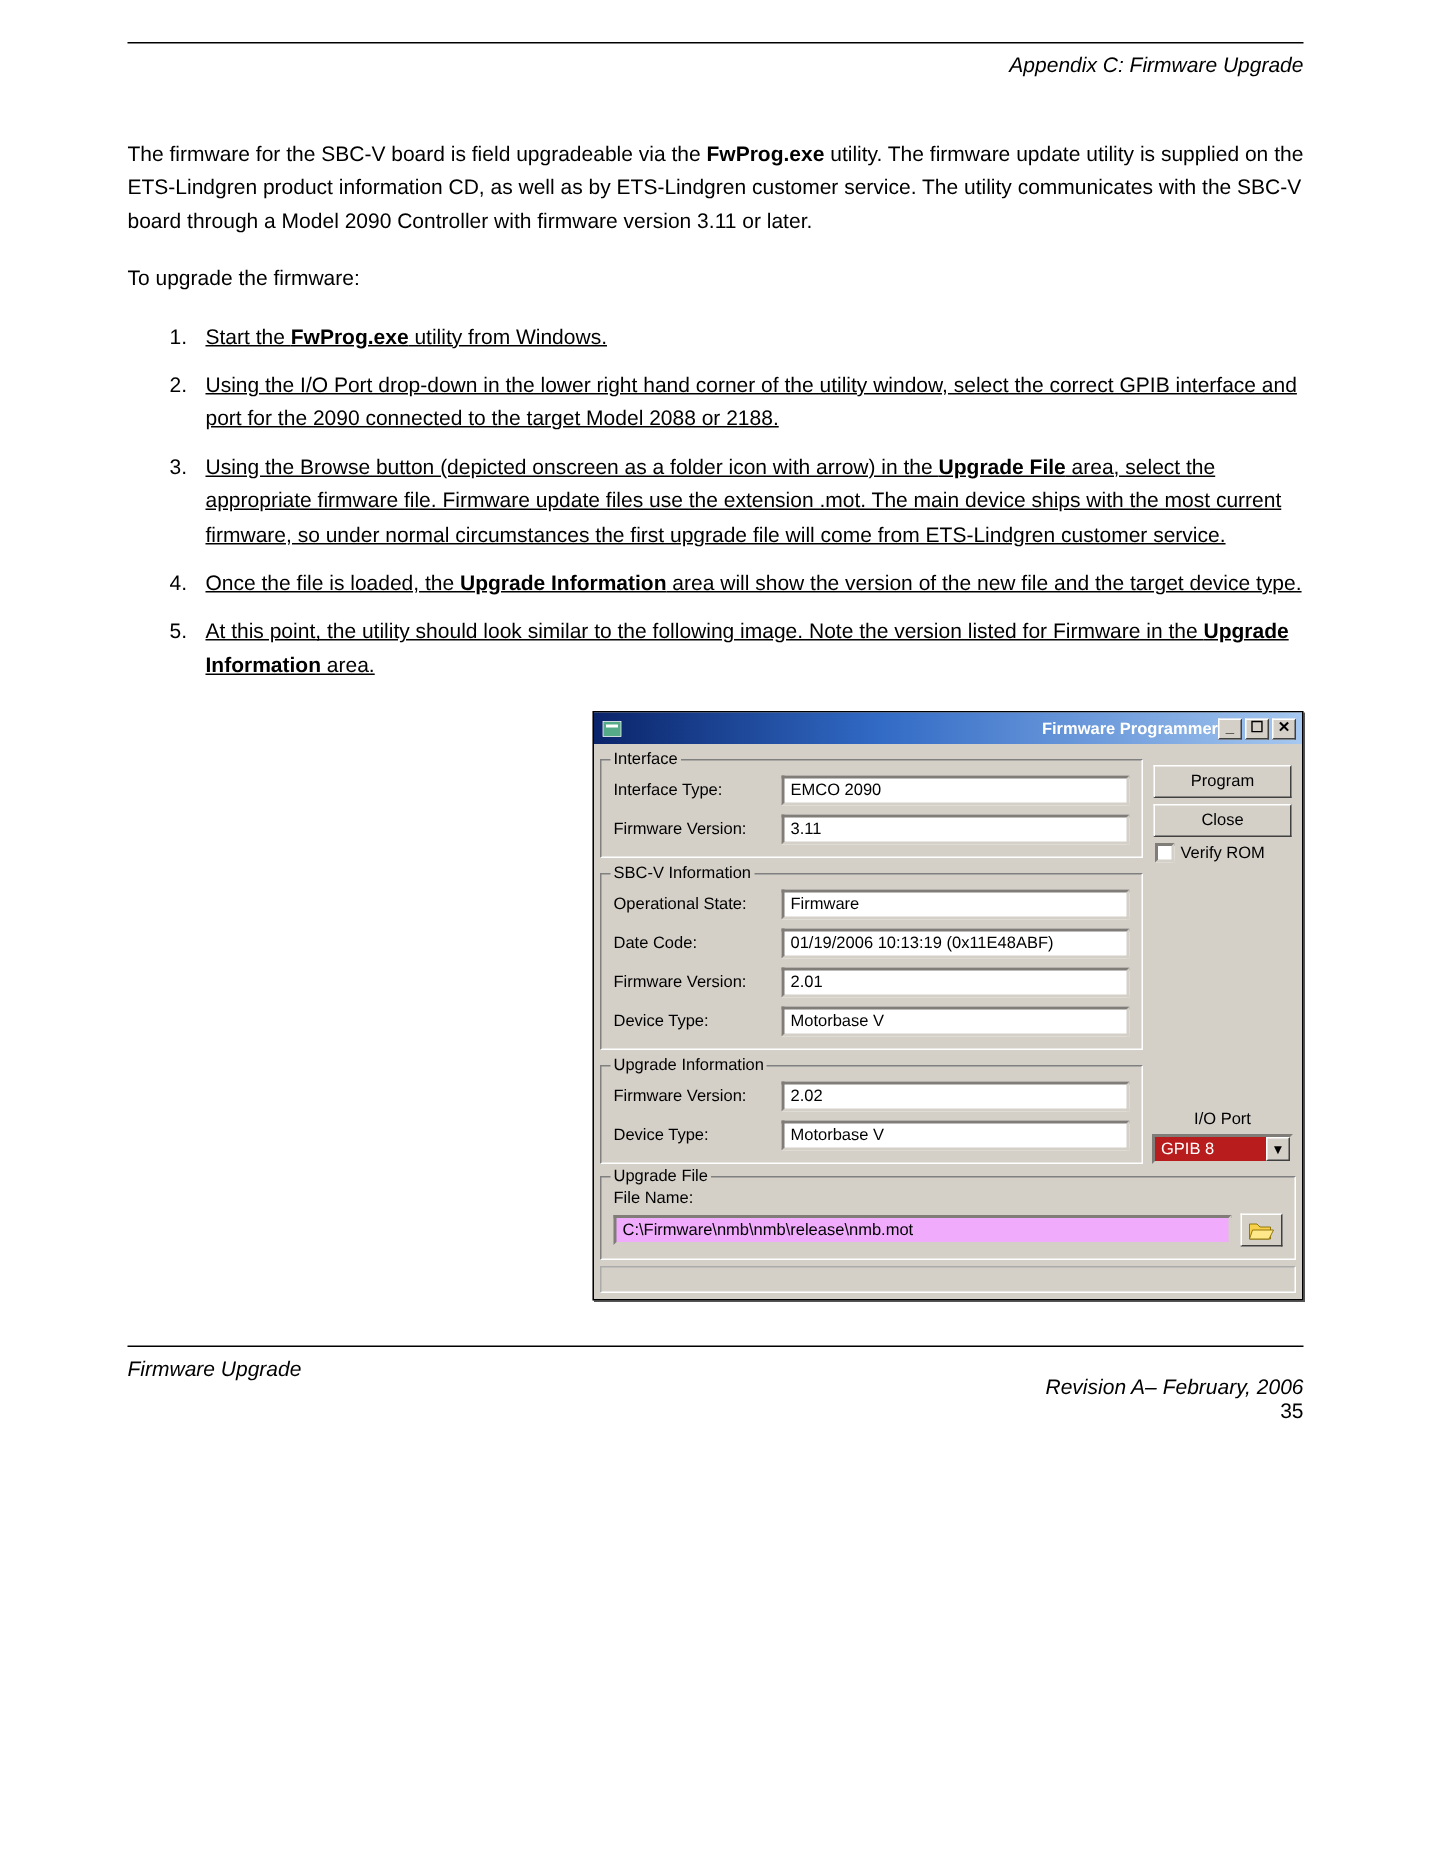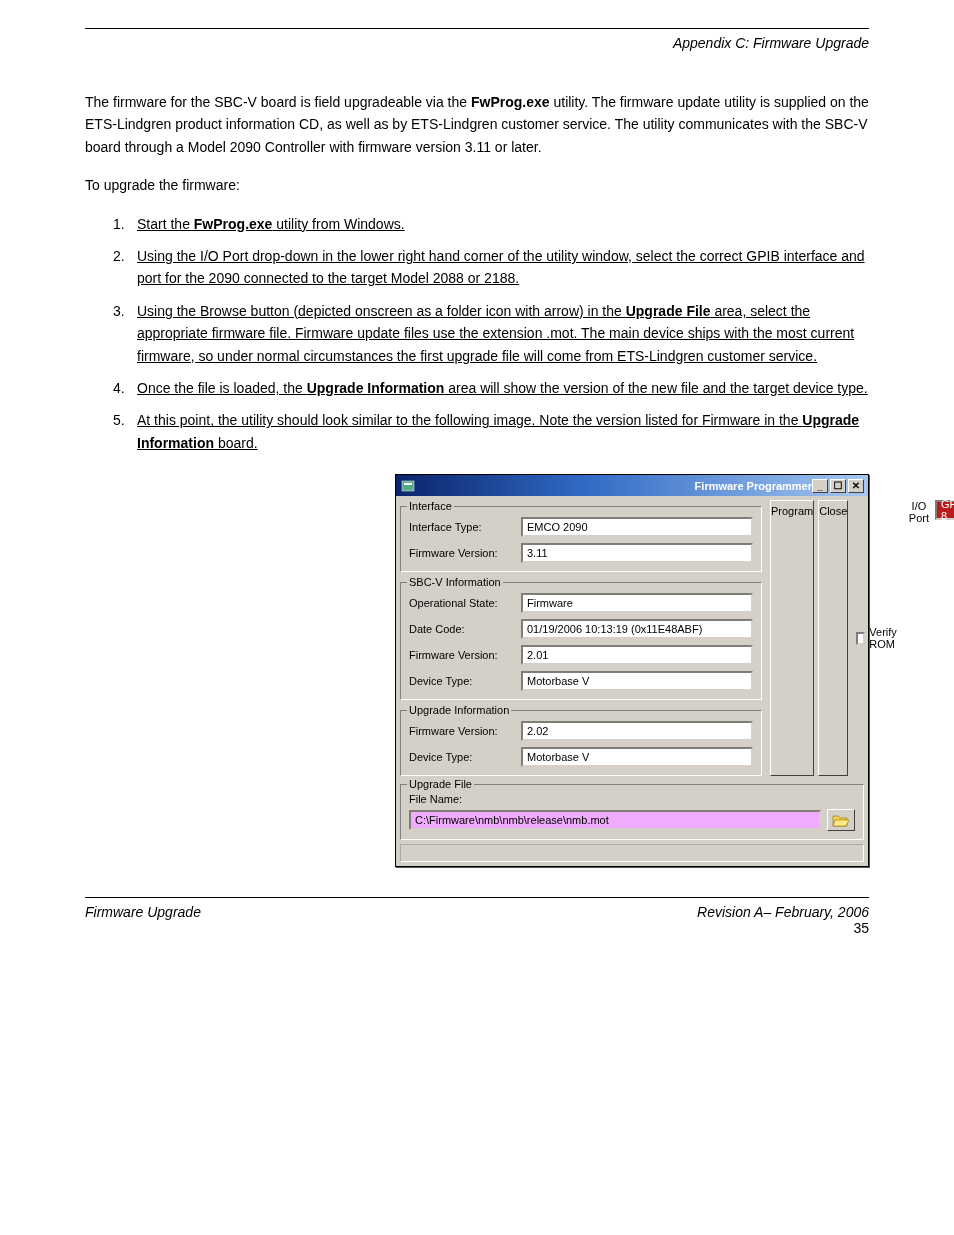--- a/index.html
+++ b/index.html
@@ -81,21 +81,21 @@
     font-size:10px;color:#000;
     font-family: Arial;
     line-height:1;
   }
   .win-body {
     padding:4px;
     display:flex;
     gap:4px;
   }
   .col-left { flex:1; display:flex; flex-direction:column; gap:4px; }
-  .col-right { width:98px; display:flex; flex-direction:row; gap:4px; align-items:stretch; }
+  .col-right { width:98px; display:flex; flex-direction:column; gap:4px; align-items:stretch; }
   .groupbox {
     border:1px solid #808080;
     border-right-color:#fff;
     border-bottom-color:#fff;
     padding:10px 8px 8px 8px;
     position:relative;
     margin-top:6px;
   }
   .gb-title {
     position:absolute;
@@ -201,21 +201,21 @@
   .footer-rule {
     border-top:1px solid #000;
     margin-top:30px;
     padding-top:6px;
     display:flex;
     justify-content:space-between;
     font-size:14px;
     font-style:italic;
   }
   .foot-right { text-align:right; font-style:normal; }
-  .foot-right .fr-italic { font-style:italic; }
+  .foot-right .fr-italic { font-style:italic;margin-top:12px; }
 </style>
 </head>
 <body>
 
 <div class="page">
   <div class="top-rule"></div>
   <div style="text-align:right;margin-top:-34px;margin-bottom:40px;font-style:italic;font-size:14px;">Appendix C: Firmware Upgrade</div>
 
   <div class="text-block">
     <span>The firmware for the SBC-V board is field upgradeable via the </span><span class="bold">FwProg.exe</span><span> utility. The firmware update utility is supplied on the ETS-Lindgren product information CD, as well as by ETS-Lindgren customer service. The utility communicates with the SBC-V board through a Model 2090 Controller with firmware version 3.11 or later.</span>
@@ -242,21 +242,21 @@
     </div>
     <div class="step">
       <div class="step-num">4.</div>
       <div class="step-text">
         <span>Once the file is loaded, the </span><span class="bold">Upgrade Information</span><span> area will show the version of the new file and the target device type.</span>
       </div>
     </div>
     <div class="step">
       <div class="step-num">5.</div>
       <div class="step-text">
-        <span>At this point, the utility should look similar to the following image. Note the version listed for Firmware in the </span><span class="bold">Upgrade Information</span><span> board.</span>
+        <span>At this point, the utility should look similar to the following image. Note the version listed for Firmware in the </span><span class="bold">Upgrade Information</span><span> area.</span>
       </div>
     </div>
   </div>
 
   <div class="window-wrap">
     <div class="win">
 
       <div class="titlebar">
         <span class="title-icon">
           <svg width="14" height="14" viewBox="0 0 14 14">

